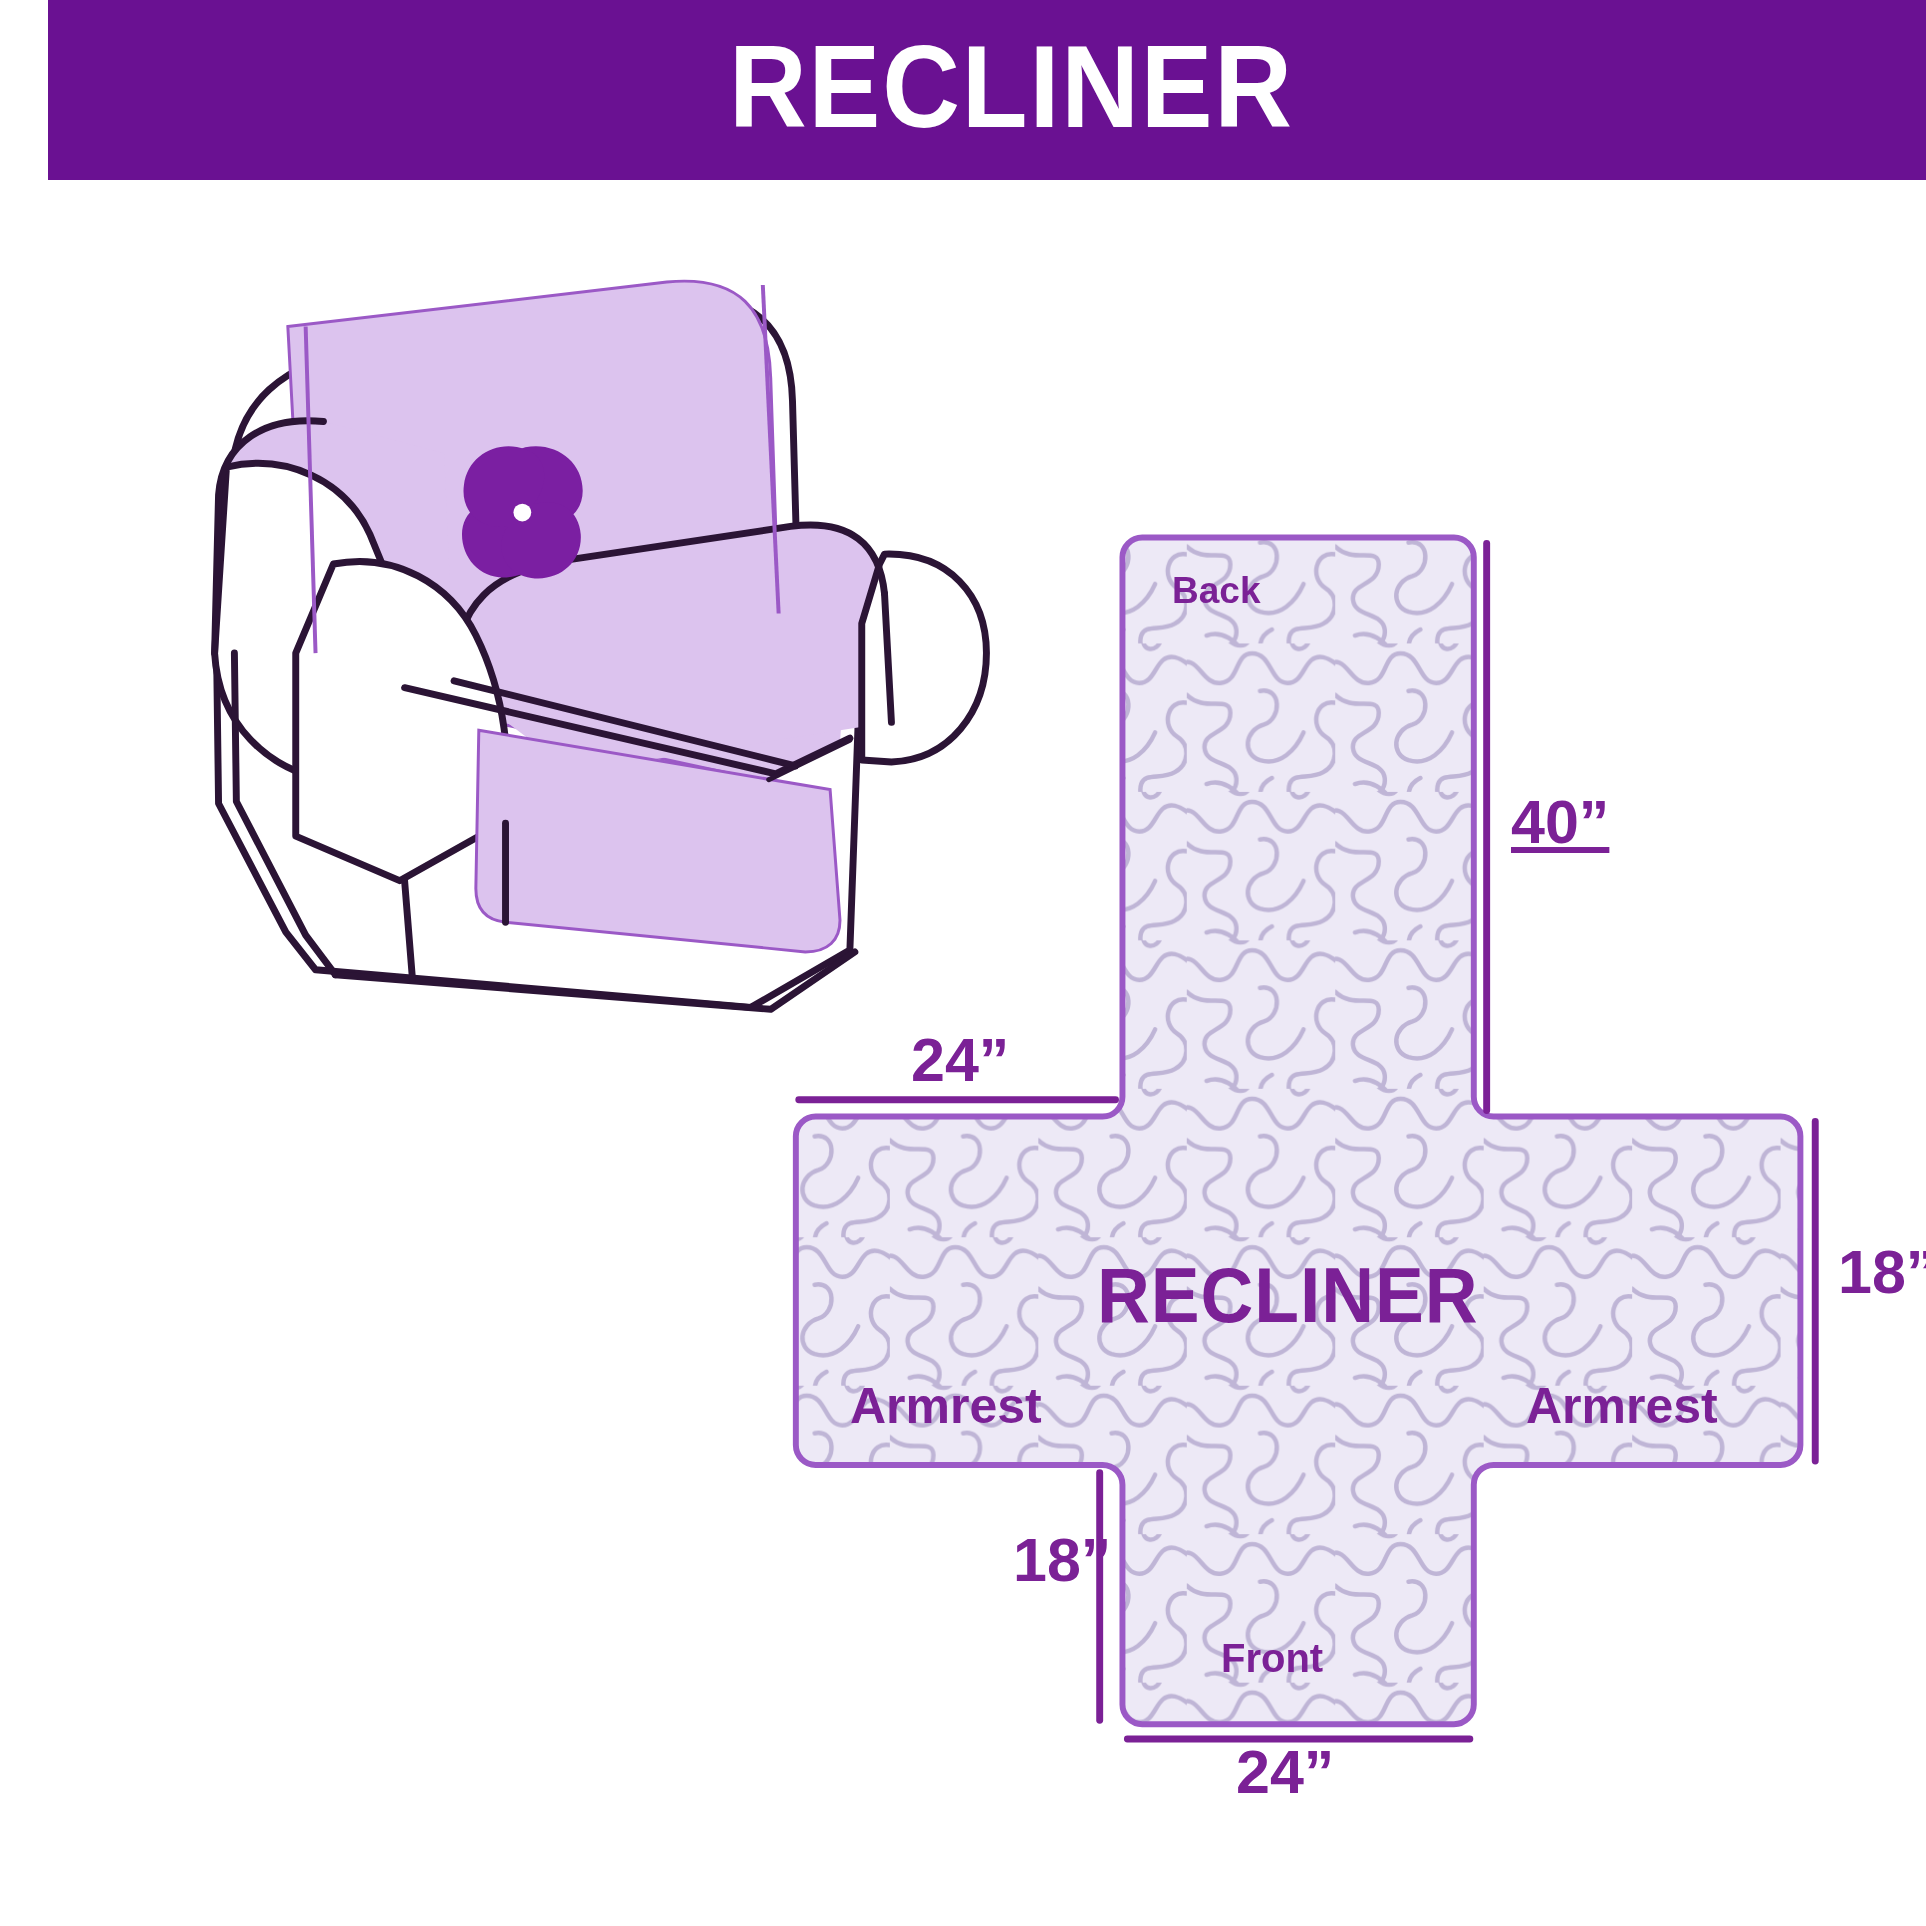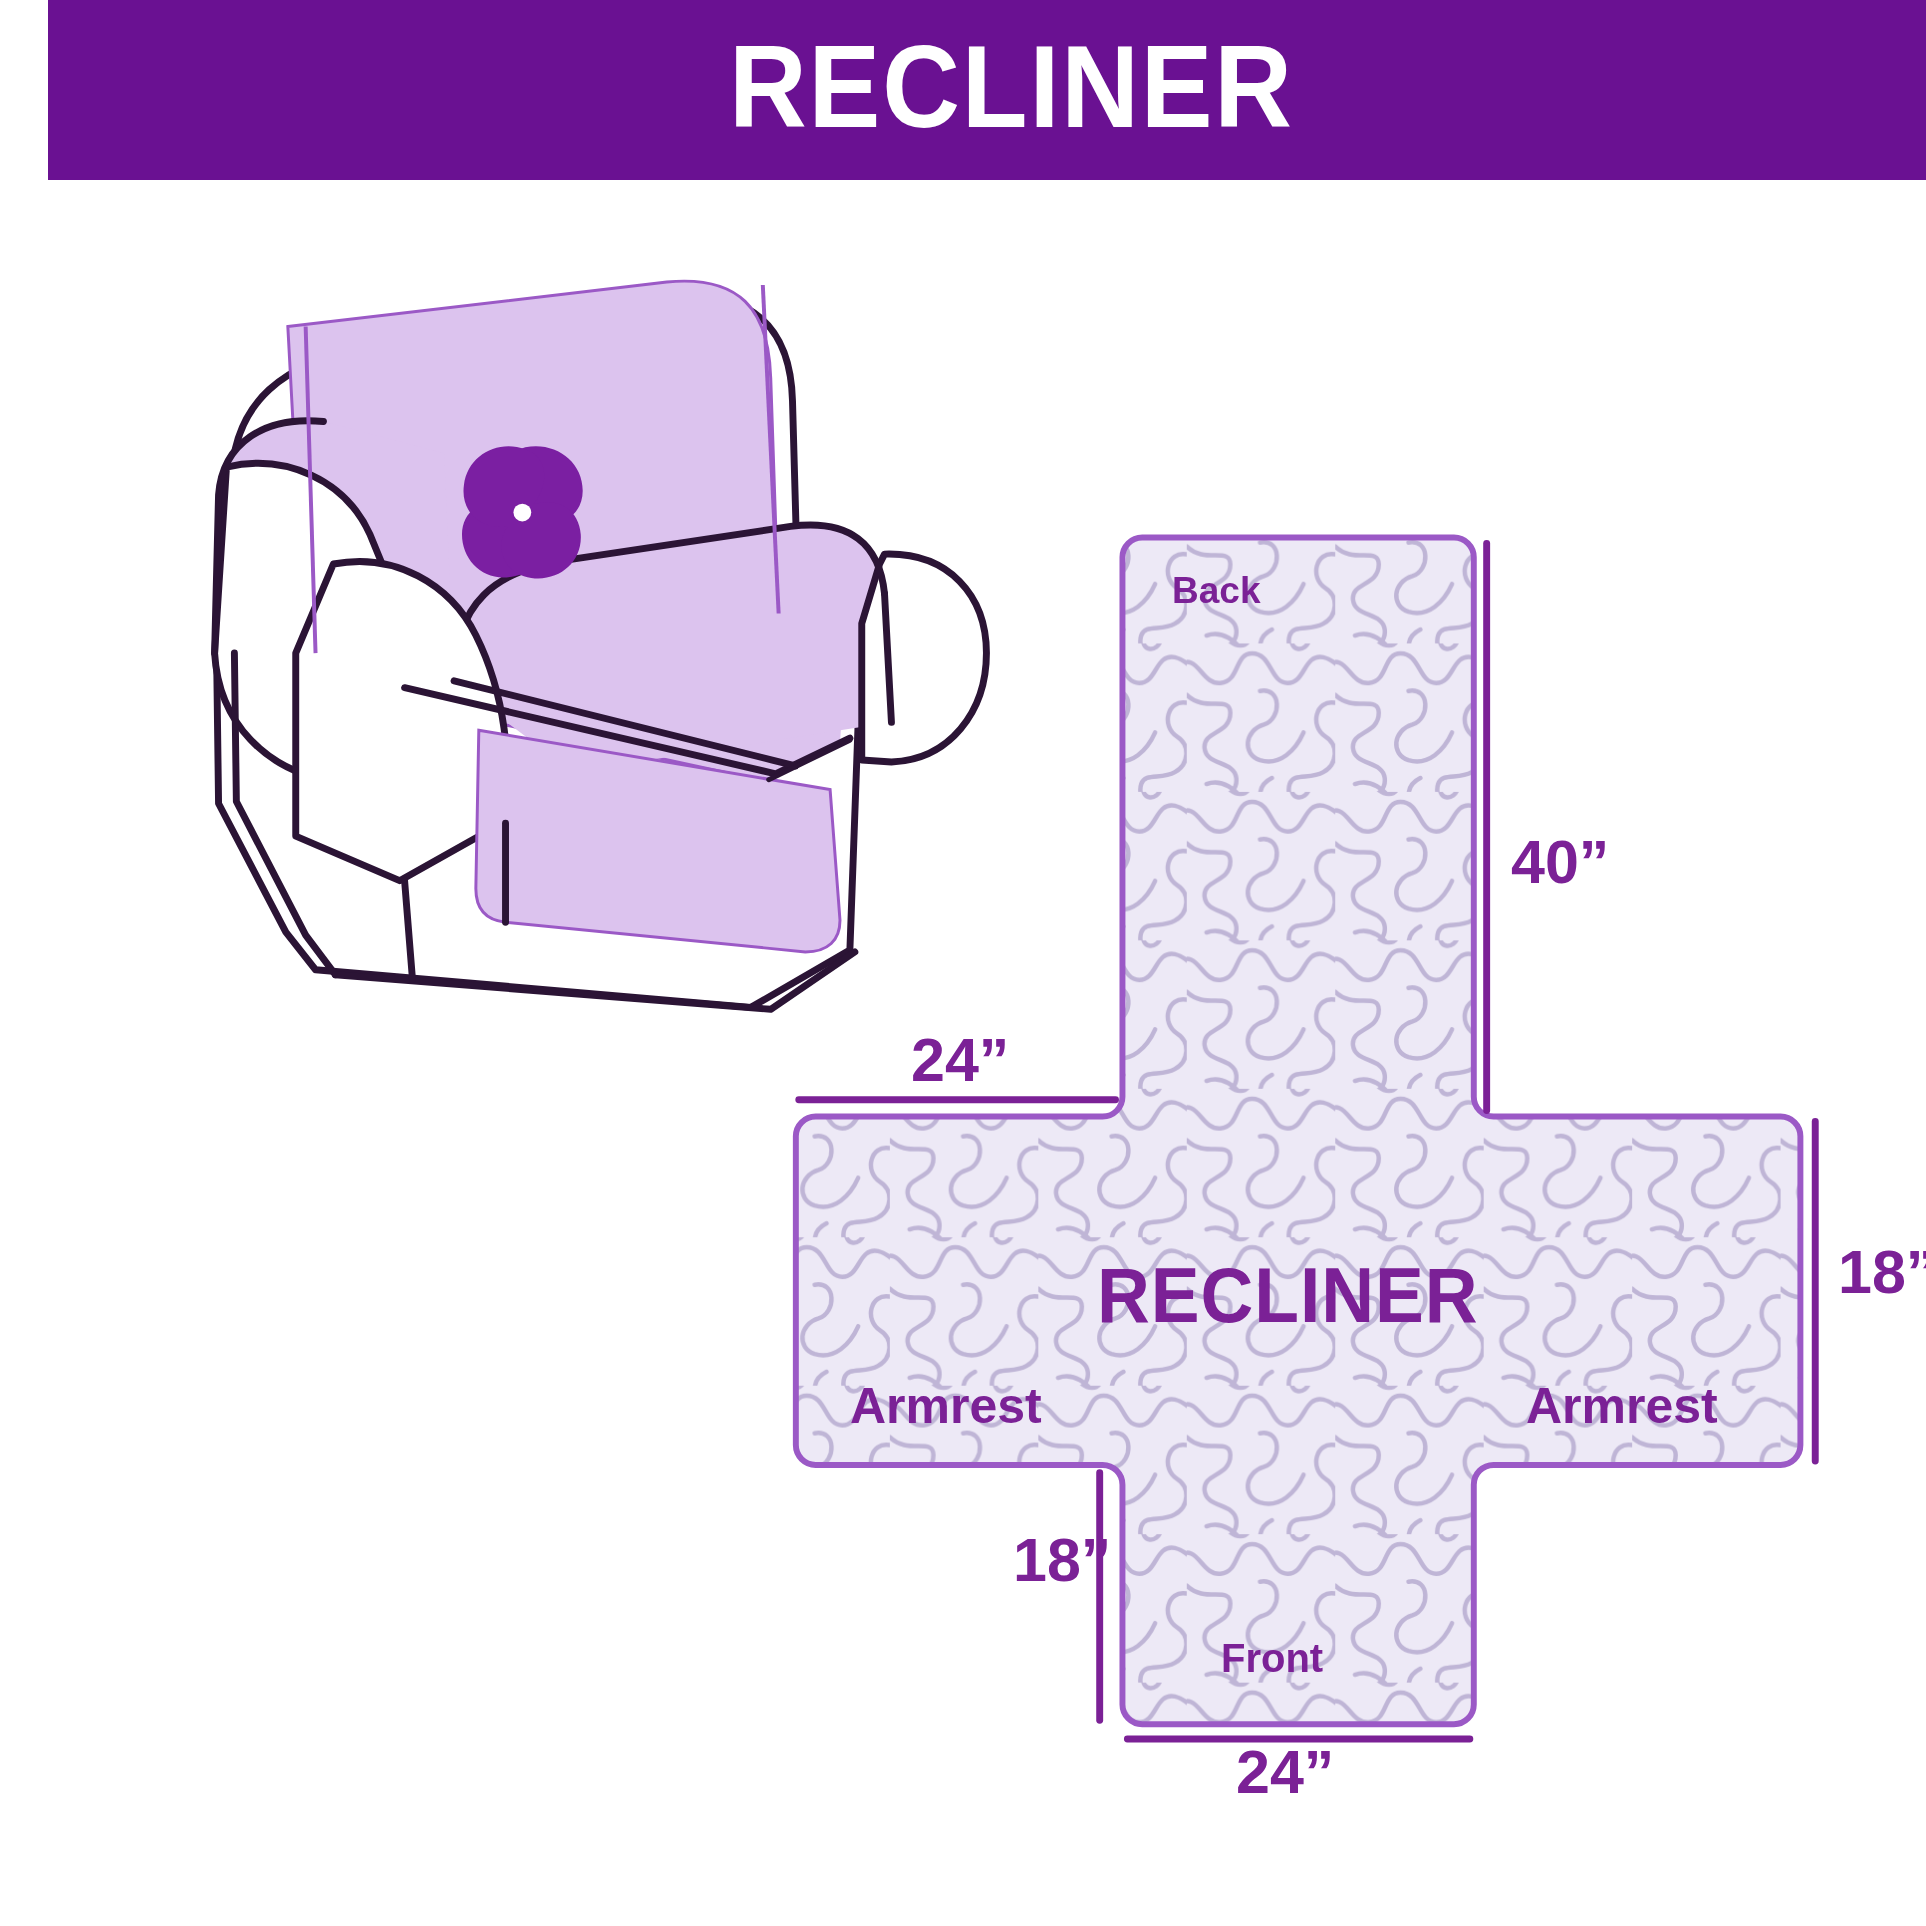--- a/index.html
+++ b/index.html
@@ -62,21 +62,21 @@
   
   .dim-text{
     position:absolute;
     color:#7B2196;
     font-family:"Liberation Sans", sans-serif;
     font-weight:bold;
     white-space:nowrap;
     line-height:1;
     font-size:61px;
   }
-  .dim-40        { left:1463px; top:832px;  }
+  .dim-40        { left:1463px; top:792px;text-decoration:underline;  }
   .dim-24-top    { left:863px;  top:1030px; }
   .dim-23        { left:1790px; top:1242px; }
   .dim-19        { left:965px;  top:1530px; }
   .dim-24-bottom { left:1188px; top:1742px; }
 </style>
 </head>
 <body>
 
 <div id="root">
 

